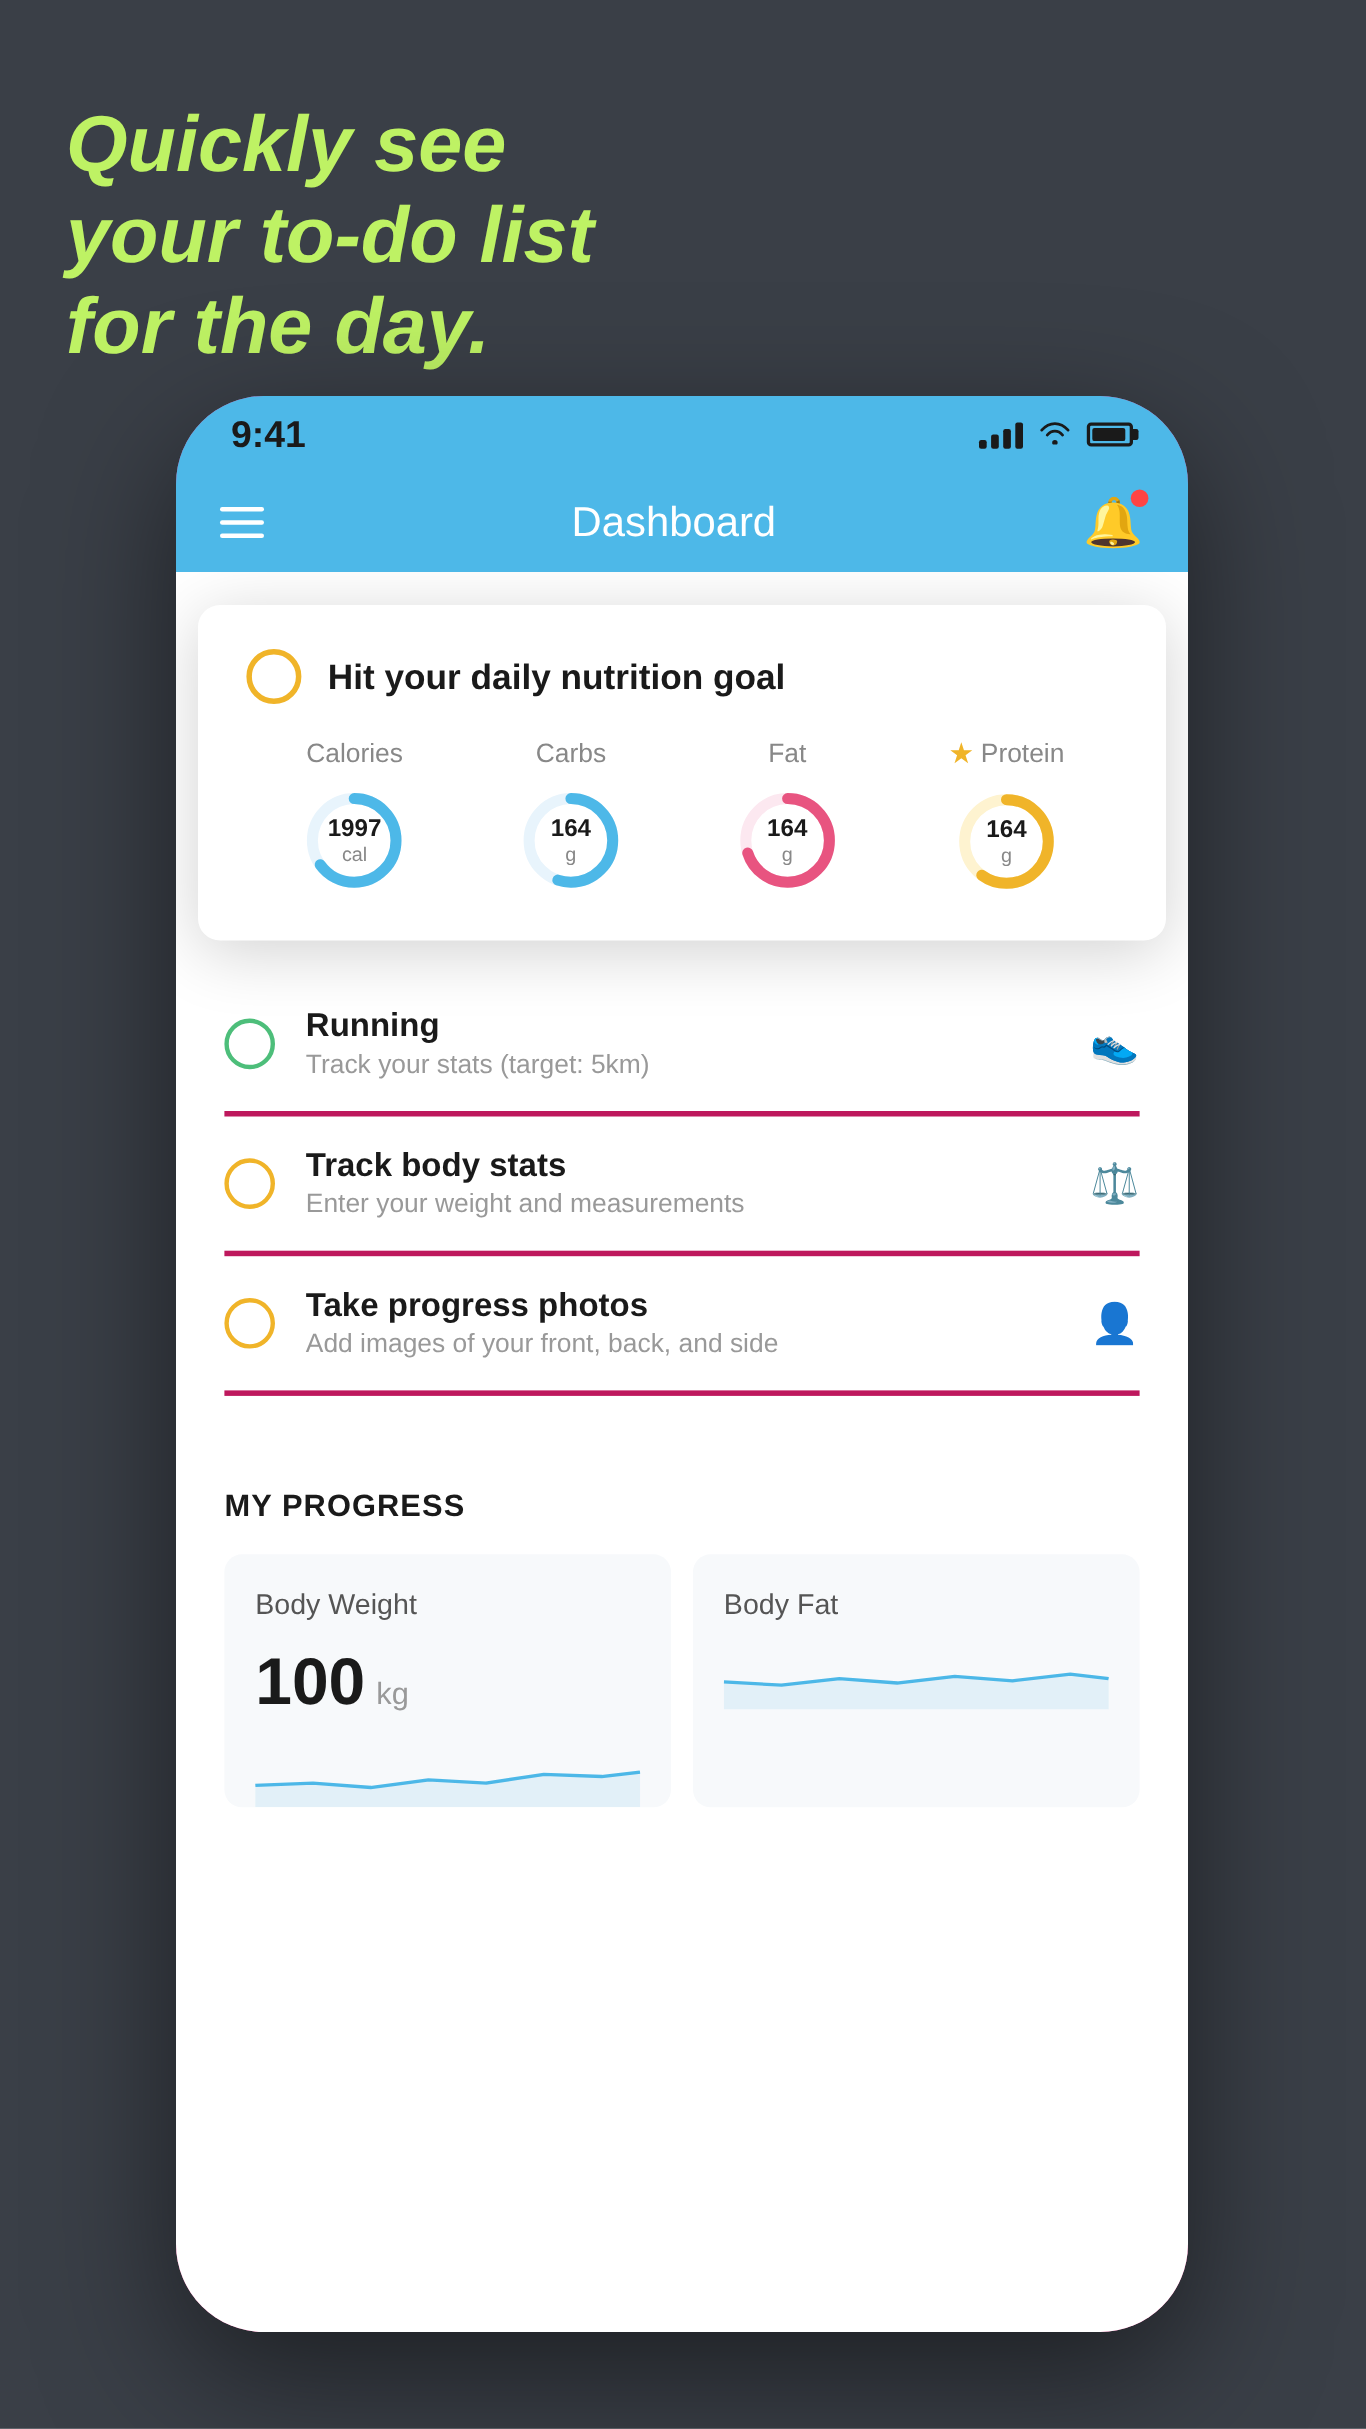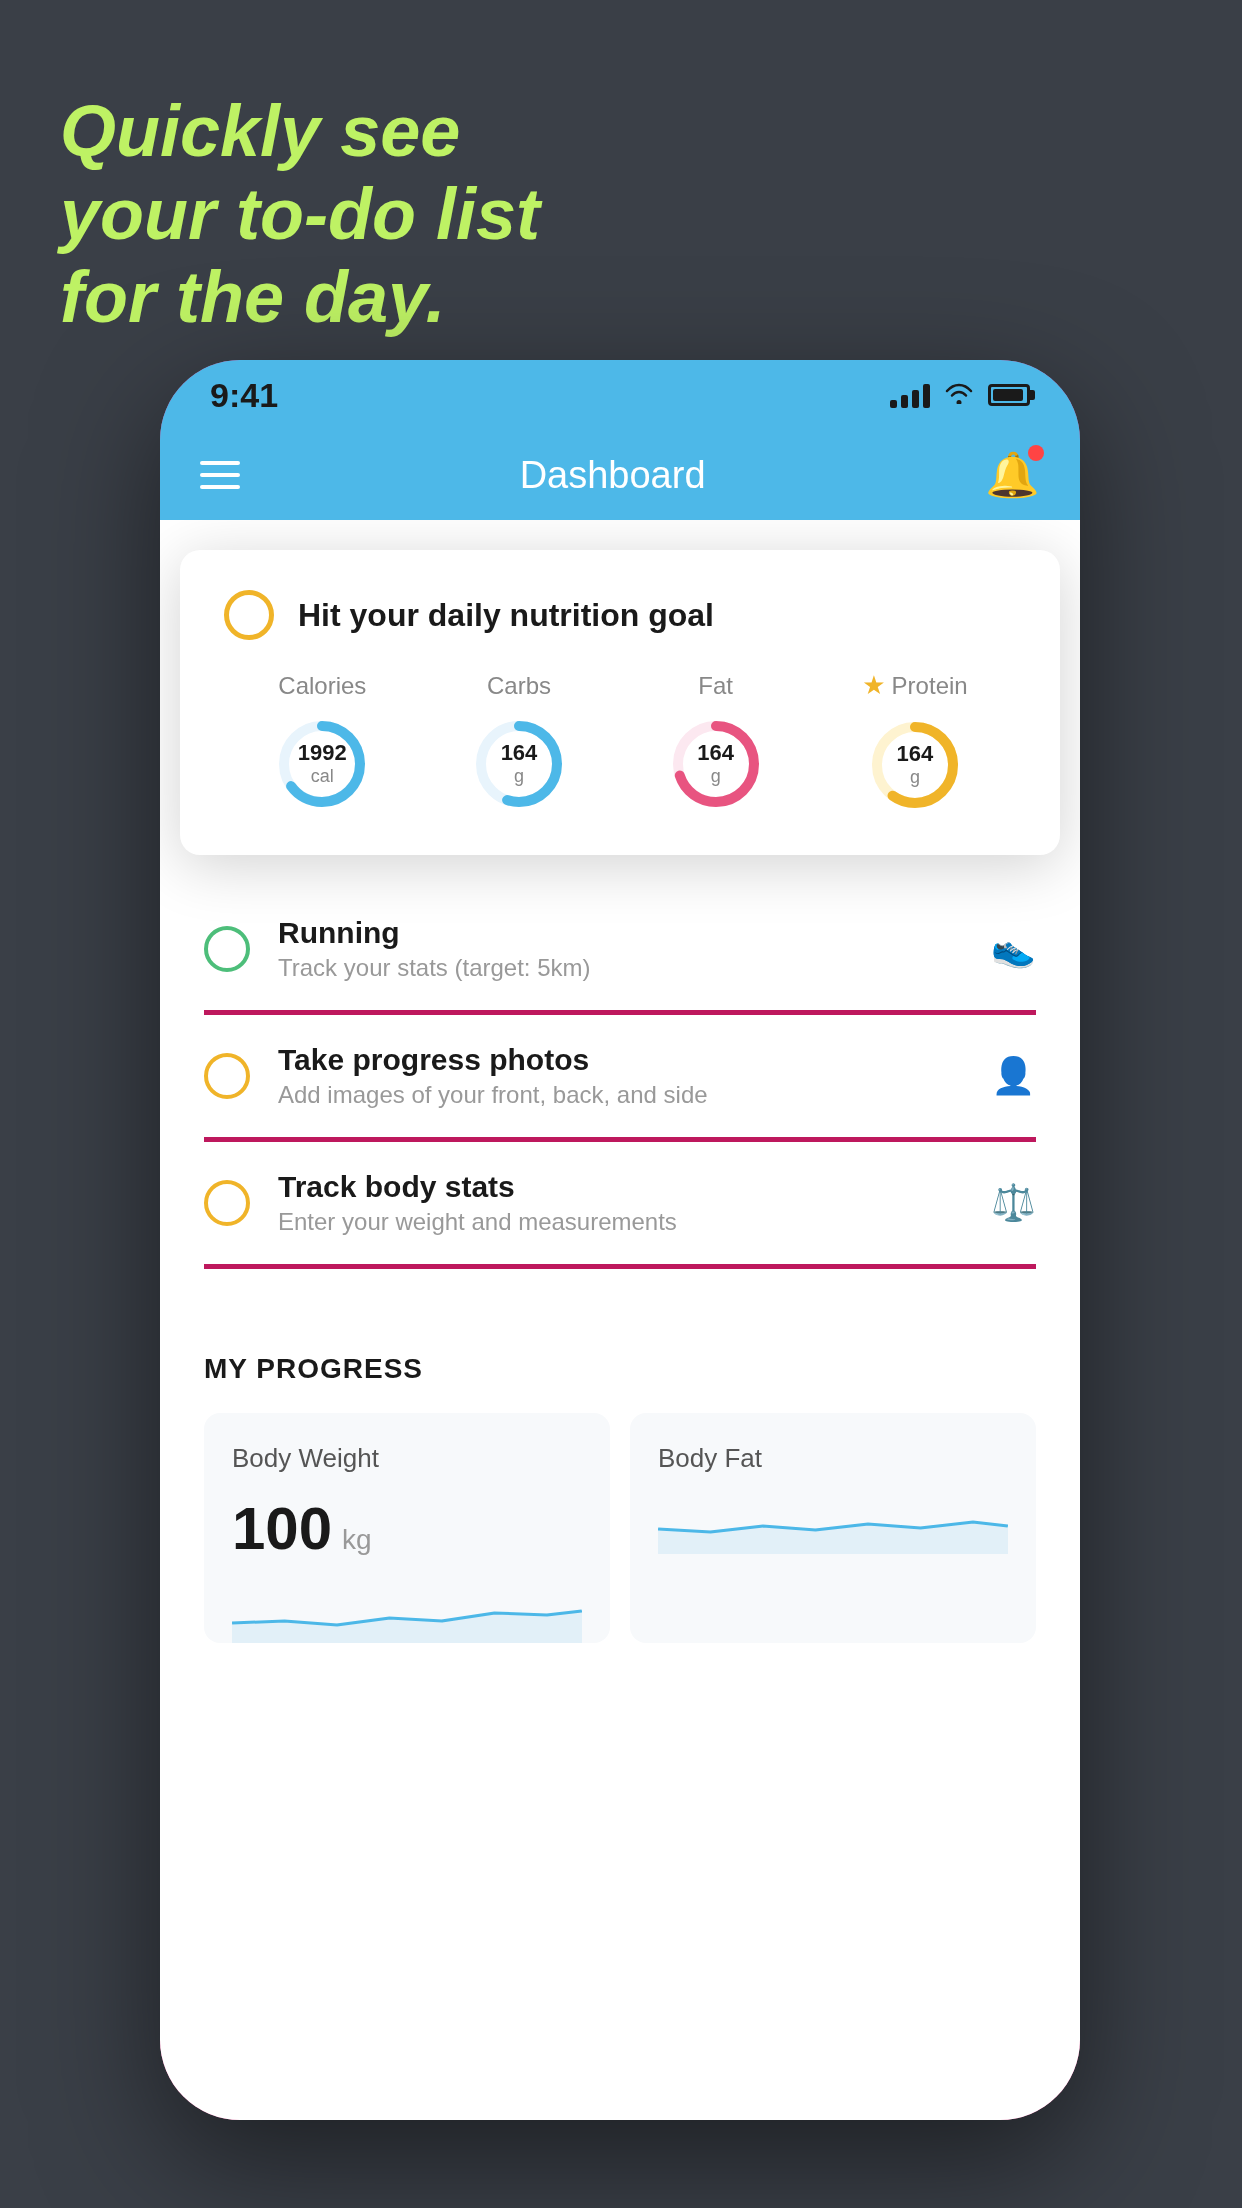--- a/index.html
+++ b/index.html
@@ -398,32 +398,32 @@
         <div class="todo-circle green"></div>
         <div class="todo-text">
           <div class="todo-name">Running</div>
           <div class="todo-sub">Track your stats (target: 5km)</div>
         </div>
         <span class="todo-icon">👟</span>
       </div>
       <div class="todo-item">
         <div class="todo-circle yellow"></div>
         <div class="todo-text">
-          <div class="todo-name">Take progress photos</div>
-          <div class="todo-sub">Add images of your front, back, and side</div>
-        </div>
-        <span class="todo-icon">👤</span>
+          <div class="todo-name">Track body stats</div>
+          <div class="todo-sub">Enter your weight and measurements</div>
+        </div>
+        <span class="todo-icon">⚖️</span>
       </div>
       <div class="todo-item">
         <div class="todo-circle yellow"></div>
         <div class="todo-text">
-          <div class="todo-name">Track body stats</div>
-          <div class="todo-sub">Enter your weight and measurements</div>
-        </div>
-        <span class="todo-icon">⚖️</span>
+          <div class="todo-name">Take progress photos</div>
+          <div class="todo-sub">Add images of your front, back, and side</div>
+        </div>
+        <span class="todo-icon">👤</span>
       </div>
     </div>
 
     <div class="progress-section">
       <div class="progress-title">MY PROGRESS</div>
       <div class="progress-cards">
         <div class="progress-card">
           <div class="progress-card-title">Body Weight</div>
           <div class="progress-value">
             <span class="progress-number">100</span>
@@ -456,21 +456,21 @@
       <div class="nutrition-stats">
 
         <div class="stat-item">
           <span class="stat-label">Calories</span>
           <div class="donut">
             <svg width="100" height="100" viewBox="0 0 100 100">
               <circle cx="50" cy="50" r="38" fill="none" stroke="#e8f4fc" stroke-width="10"></circle>
               <circle cx="50" cy="50" r="38" fill="none" stroke="#4db8e8" stroke-width="10" stroke-dasharray="238.7" stroke-dashoffset="83.5" stroke-linecap="round"></circle>
             </svg>
             <div class="donut-inner">
-              <div class="donut-value">1992</div>
+              <div class="donut-value">1997</div>
               <div class="donut-unit">cal</div>
             </div>
           </div>
         </div>
 
         <div class="stat-item">
           <span class="stat-label">Carbs</span>
           <div class="donut">
             <svg width="100" height="100" viewBox="0 0 100 100">
               <circle cx="50" cy="50" r="38" fill="none" stroke="#e8f4fc" stroke-width="10"></circle>

